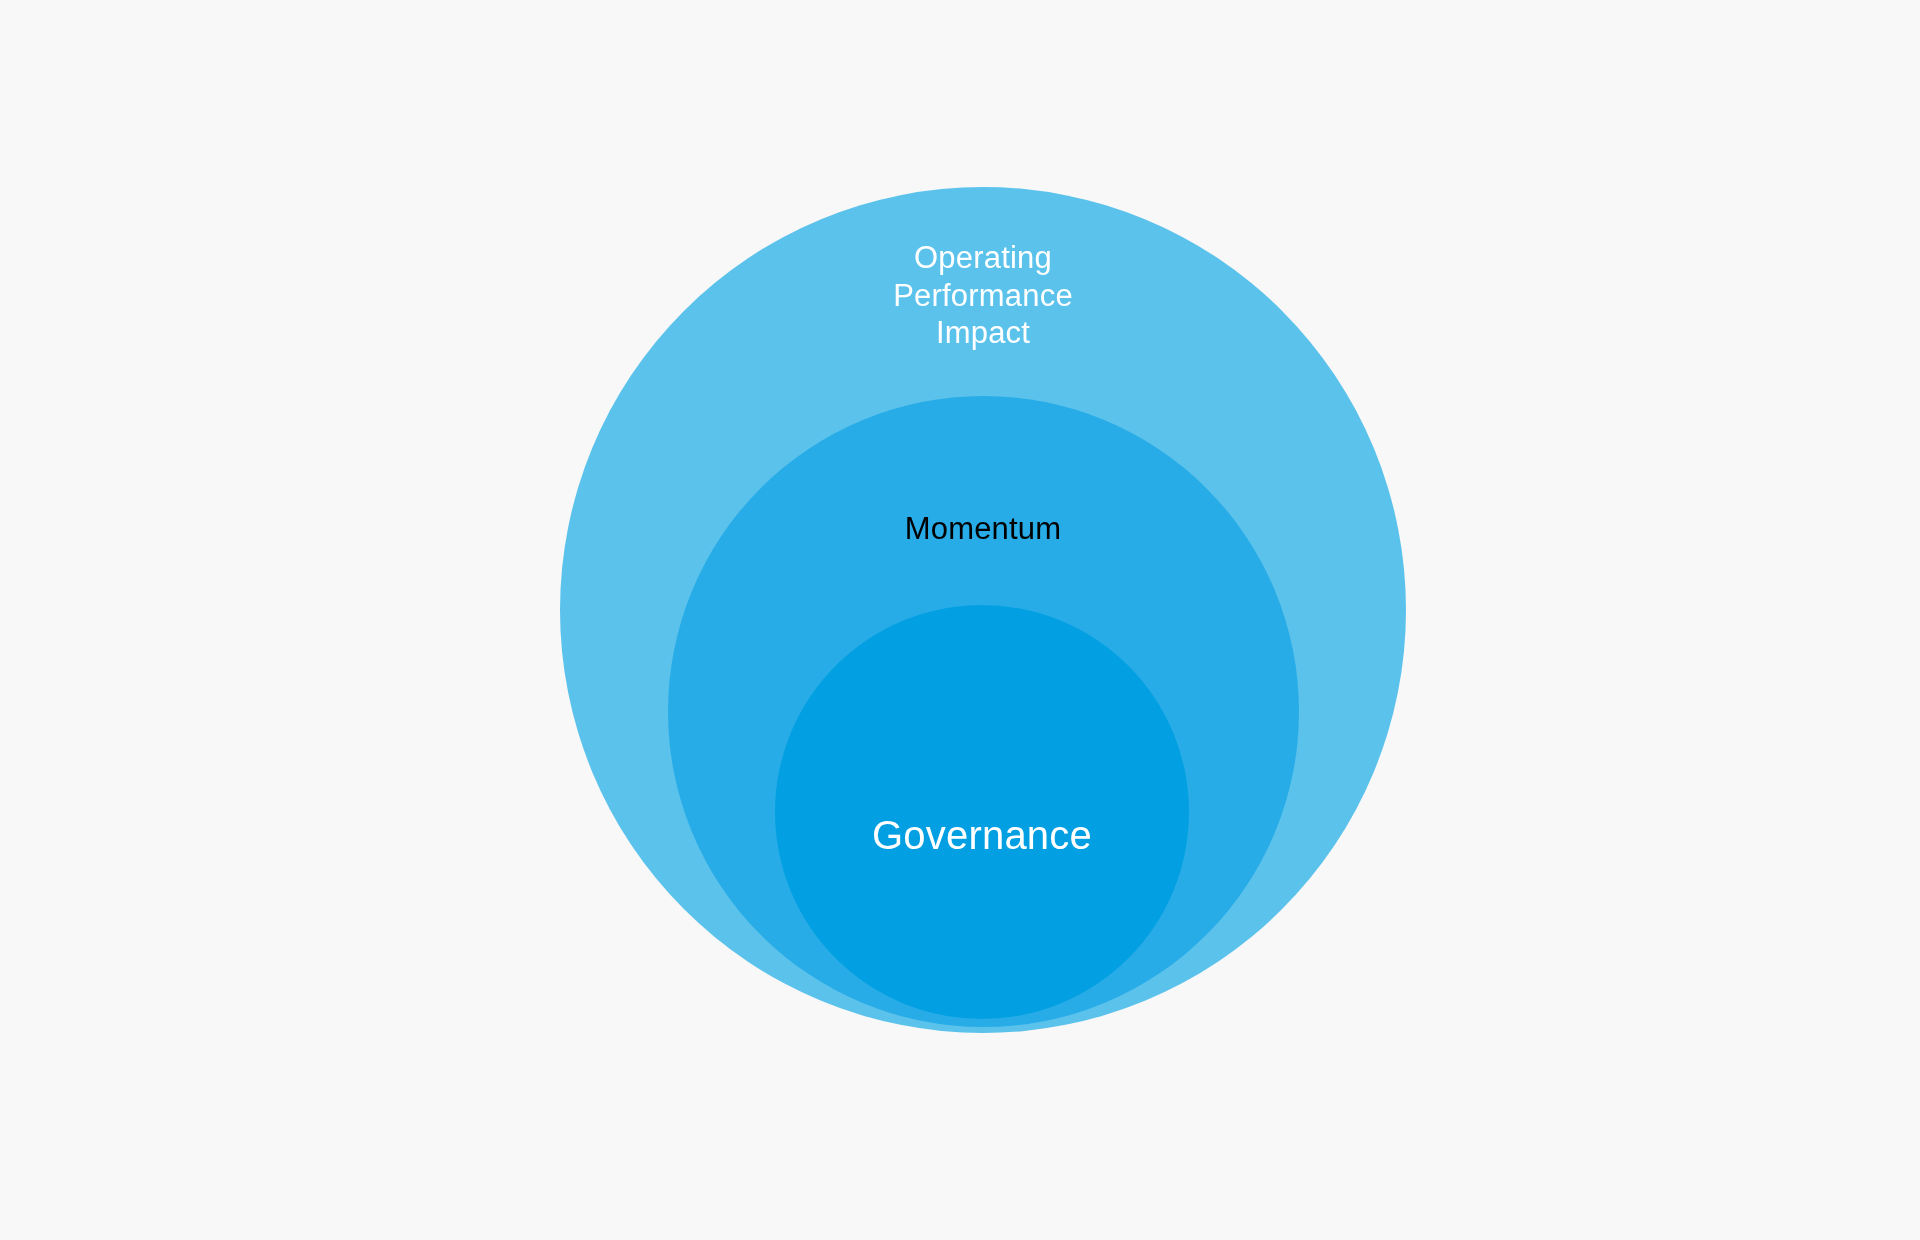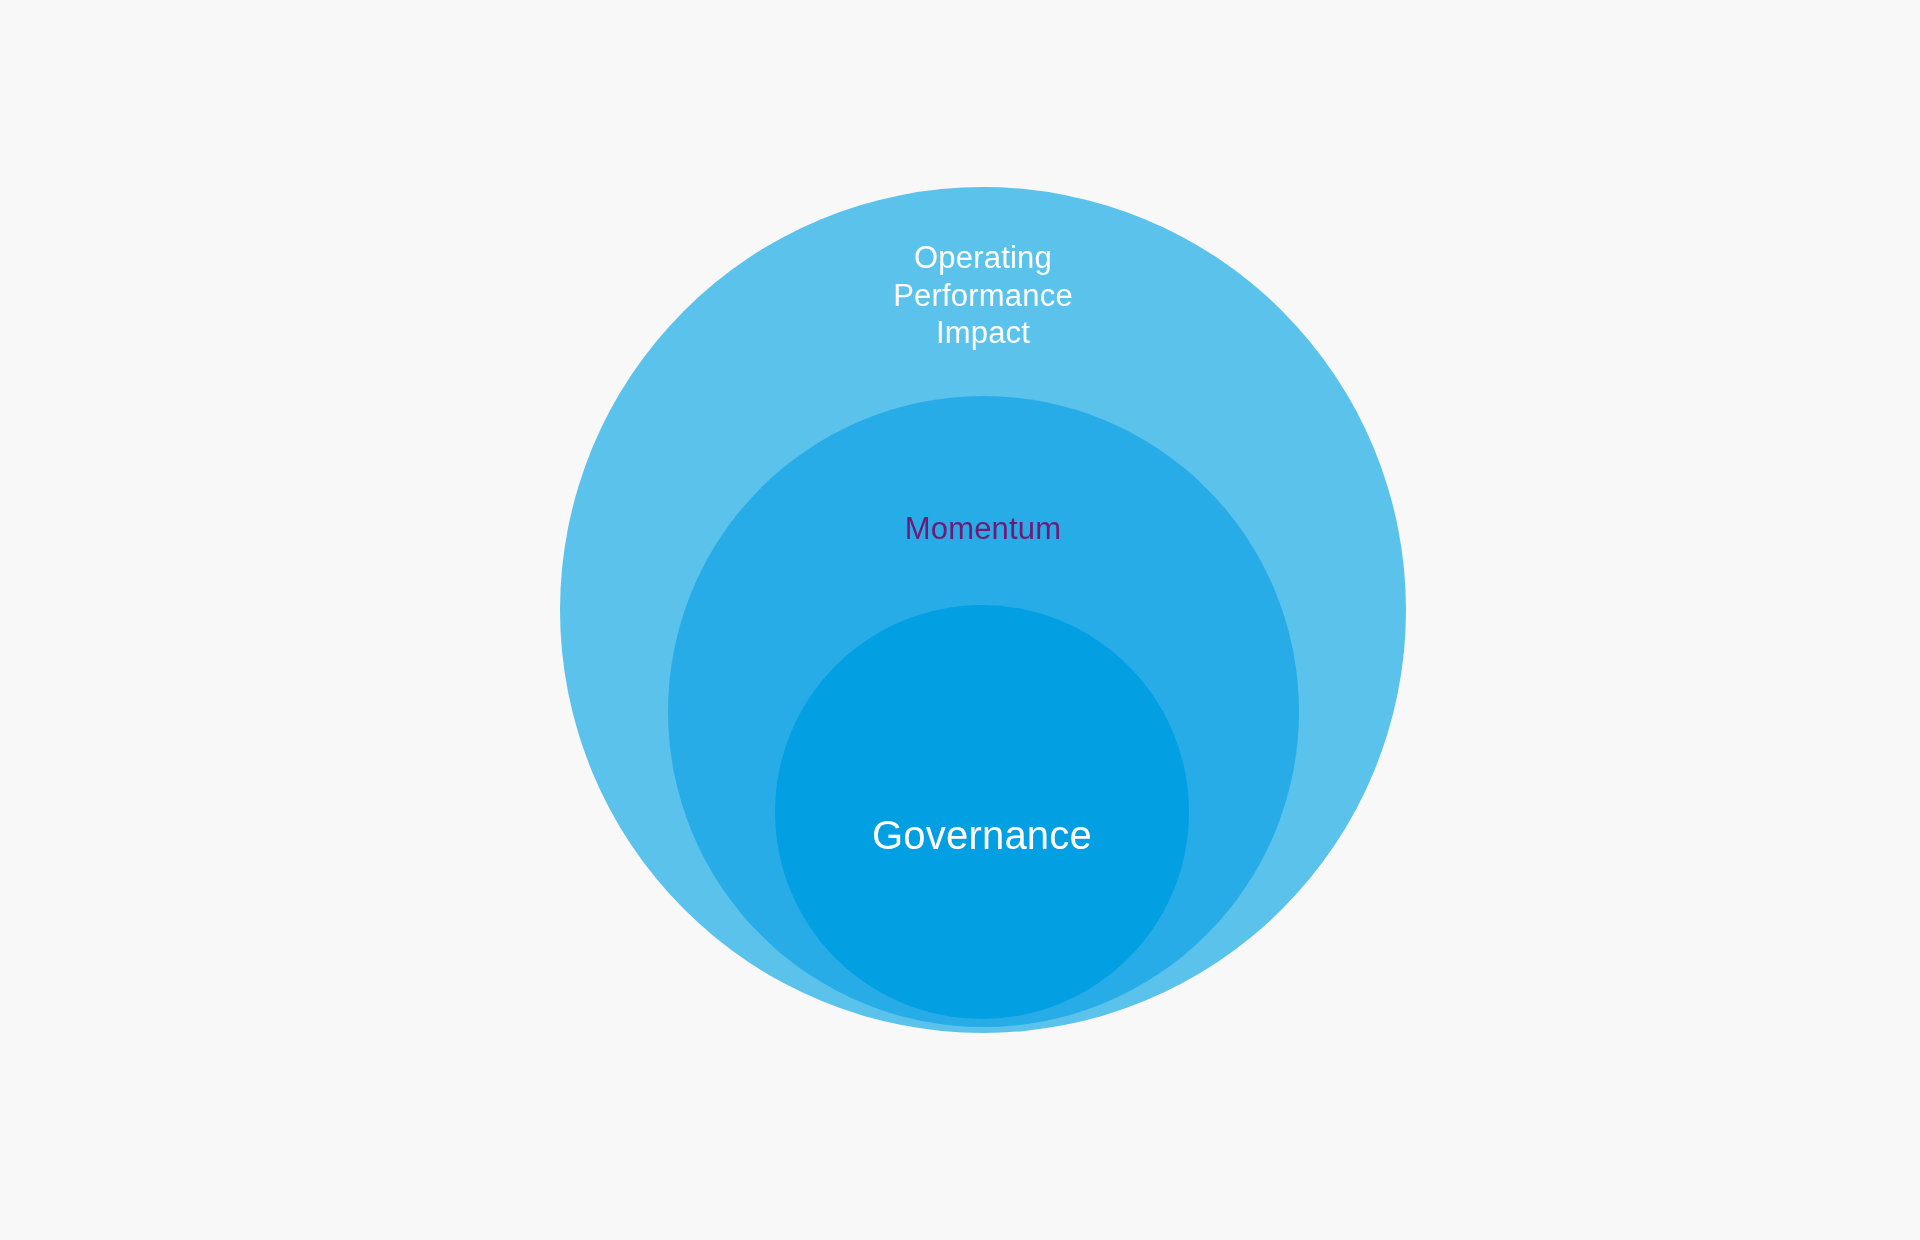--- a/index.html
+++ b/index.html
@@ -89,20 +89,20 @@
 
 <div id="diagram-canvas" style="background: rgb(248, 248, 248);">
 
   <div class="ring" id="ring-outer" style="width: 846px; height: 846px; left: 540px; top: 187px; background: rgb(91, 194, 236);">
     <div class="ring-label" id="label-outer" style="color: rgb(255, 255, 255);">Operating
 Performance
 Impact</div>
   </div>
 
   <div class="ring" id="ring-middle" style="width: 631px; height: 631px; left: 647.5px; top: 395.5px; background: rgb(40, 172, 231);">
-    <div class="ring-label" id="label-middle" style="color: #701a75;">Momentum</div>
+    <div class="ring-label" id="label-middle" style="color: #000000;">Momentum</div>
   </div>
 
   <div class="ring" id="ring-inner" style="width: 414px; height: 414px; left: 755px; top: 605px; background: rgb(2, 160, 226);">
     <div class="ring-label" id="label-inner" style="color: rgb(255, 255, 255);">Governance</div>
   </div>
 
 </div>
 
 </body></html>

